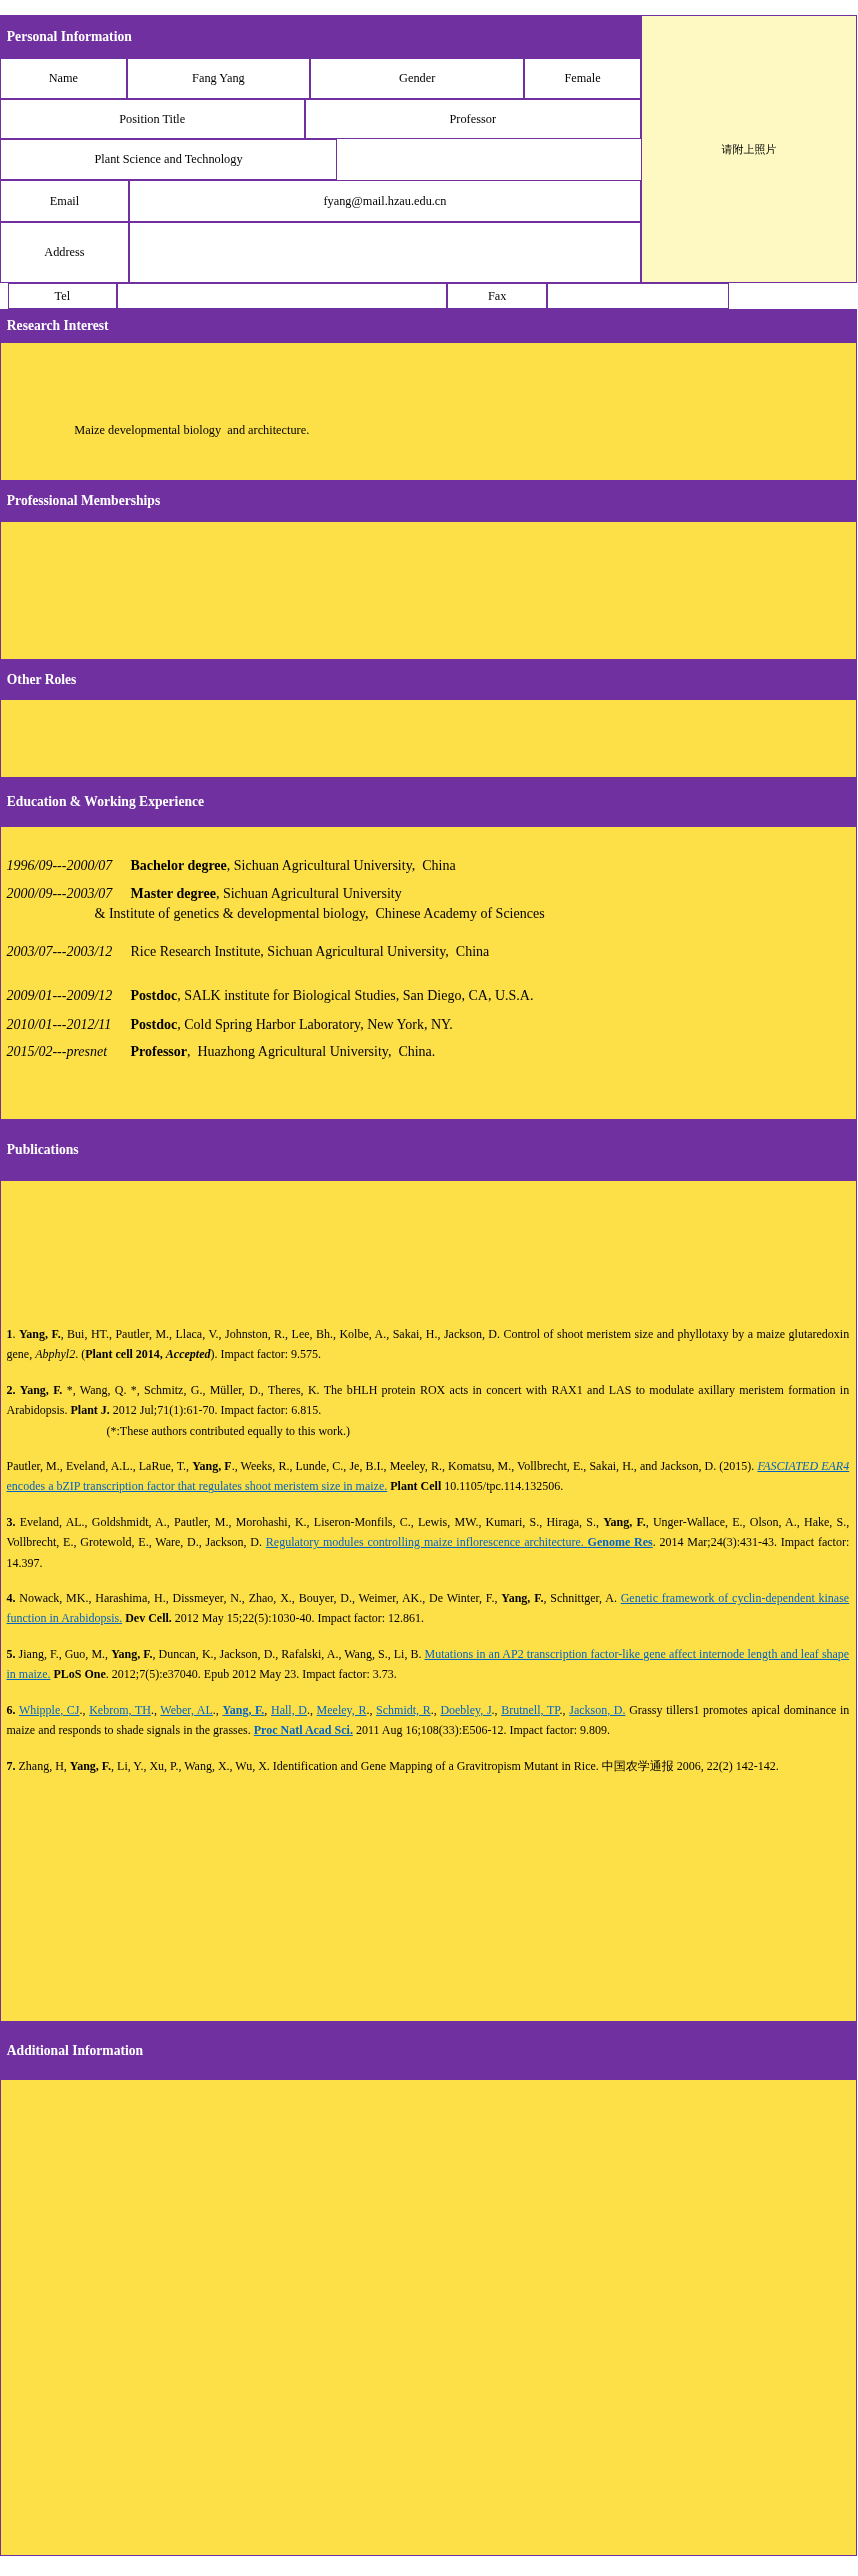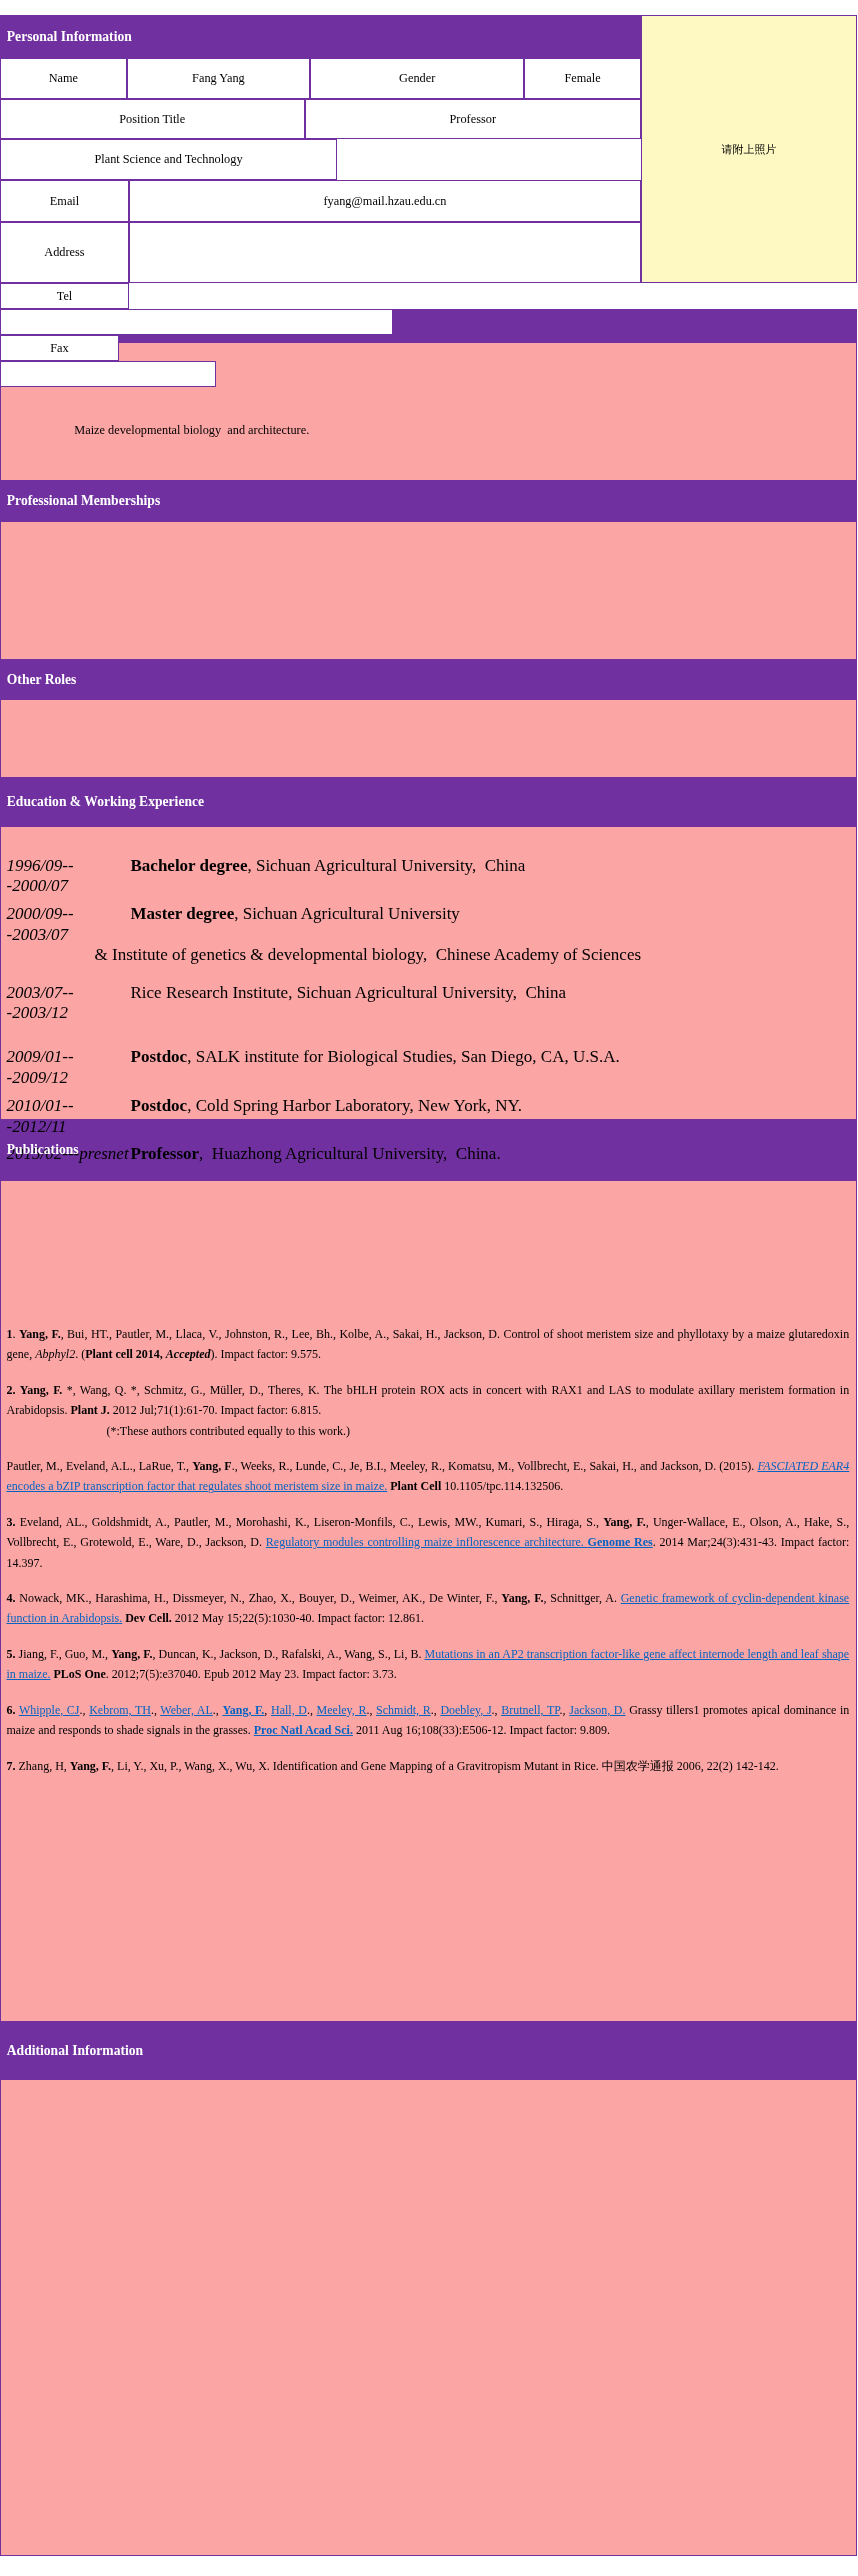--- a/index.html
+++ b/index.html
@@ -14,44 +14,44 @@
   .sec-head{
     background:var(--purple); color:#fff; font-weight:bold; font-size:13.6px;
     display:flex; align-items:center; padding-left:6.8px; width:857px;
   }
   .sec-head.h-personal{ width:641px; height:43px; }
   .h-research{ height:33px; } .h-memberships{ height:40px; }
   .h-roles{ height:39px; } .h-education{ height:48px; }
   .h-publications{ height:60px; } .h-additional{ height:57px; }
 
   
-  .sec-box{ border:1.4px solid var(--purple); width:857px; background:#fca5a5; }
+  .sec-box{ border:1.4px solid var(--purple); width:857px; background:#fde047; }
   .box-research{ height:139px; padding:65px 13.6px 0 61px; font-size:12.3px; white-space:pre-wrap; }
   .box-memberships{ height:139px; } .box-roles{ height:79px; }
   .box-education{ height:294px; padding:29px 6.8px 0 5.5px; }
   .box-publications{ height:842px; padding:143px 6.8px 0 5.5px; }
   .box-additional{ height:477px; }
 
   
   .personal-wrap{ position:relative; height:294px; width:859px; }
   .ptable{ position:absolute; top:43px; left:0; width:641px; }
   .prow{ display:flex; width:641px; }
-  .prow.full{ position:absolute; top:268px; left:0; width:721px;flex-direction:column; }
+  .prow.full{ position:absolute; top:268px; left:8px; width:721px; }
   .cell{
     border:0.7px solid var(--purple); display:flex; align-items:center; justify-content:center;
     font-size:12.3px; background:#fff; overflow:hidden;
   }
   .photo-box{
     position:absolute; top:0; left:641px; width:216px; height:268px;
     border:1.4px solid var(--purple); background:#fef9c3;
     display:flex; align-items:center; justify-content:center; font-size:11px;
   }
 
   
-  .edu-item{ font-size:17px; line-height:20.4px; white-space:pre-wrap; }
+  .edu-item{ font-size:14px; line-height:20.4px; white-space:pre-wrap; }
   .edu-row{ display:flex; }
   .edu-date{ width:124px; flex:none; font-style:italic; }
   .edu-text{ }
   .edu-cont{ padding-left:88px; }
   .edu-item:nth-child(2){ margin-top:7.5px; }
   .edu-item:nth-child(3){ margin-top:17px; }
   .edu-item:nth-child(4){ margin-top:24px; }
   .edu-item:nth-child(5){ margin-top:8.2px; }
   .edu-item:nth-child(6){ margin-top:6.8px; }
   .edu-item:nth-child(7){ margin-top:8.9px; }

